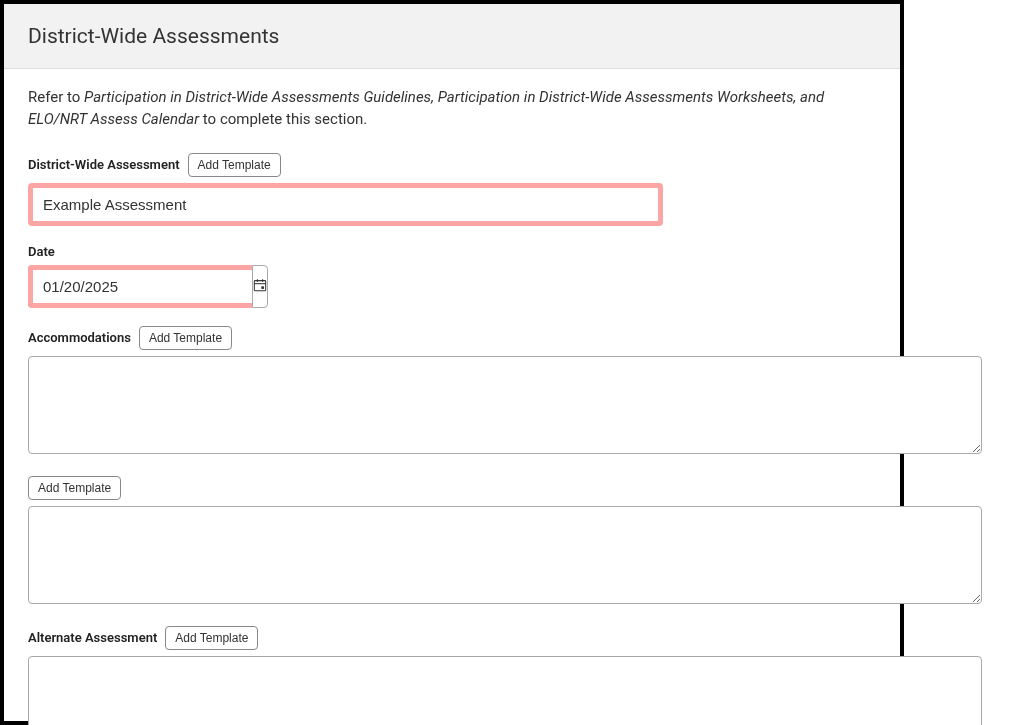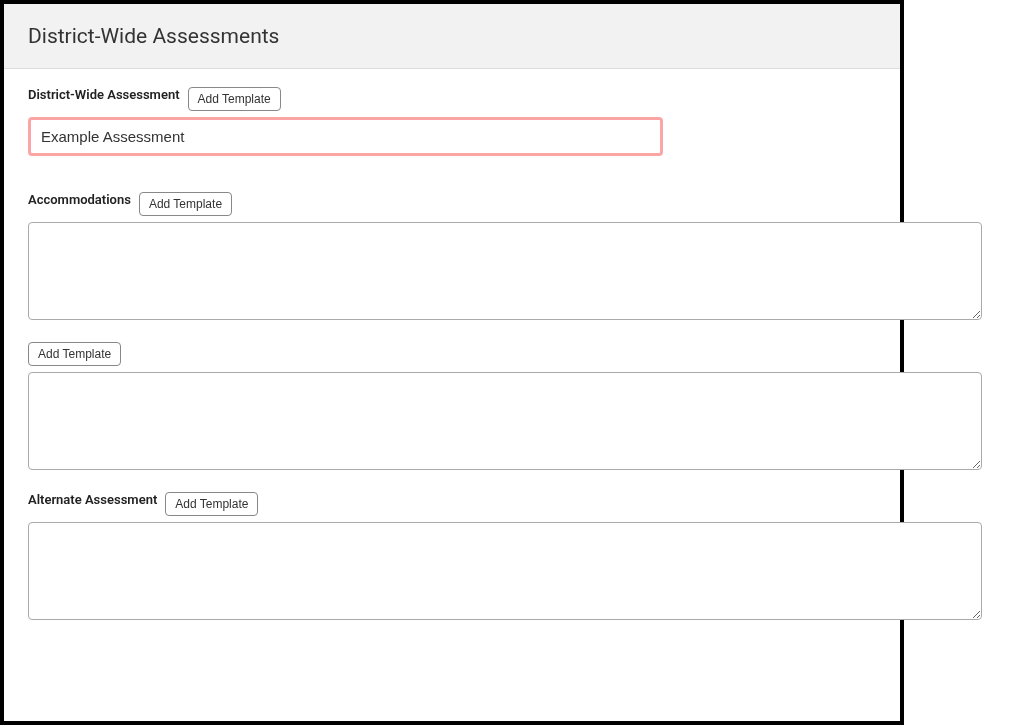--- a/index.html
+++ b/index.html
@@ -52,20 +52,21 @@
       align-items: flex-start;
     }
 
     .field-group {
       display: flex;
       flex-direction: column;
     }
 
     .label-row {
       display: flex;
+      align-items: center;
       gap: 8px;
       margin-bottom: 6px;
     }
 
     .field-label {
       font-size: 13px;
       font-weight: 600;
       color: #222;
     }
 
@@ -75,21 +76,21 @@
       border: 1px solid #888;
       border-radius: 4px;
       padding: 4px 9px;
       cursor: pointer;
       color: #333;
     }
 
     .text-input {
       font-size: 15px;
       padding: 8px 10px;
-      border: 3px solid #fca5a5;
+      border: 5px solid #fca5a5;
       border-radius: 4px;
       color: #333;
     }
     .text-input.wide { width: 635px; }
 
     .date-wrap {
       display: flex;
       align-items: stretch;
       width: 188px;
     }
@@ -158,30 +159,52 @@
 <body>
 
 <div class="outer-border">
 
   <div class="panel-header">
     <h1 class="panel-title">District-Wide Assessments</h1>
   </div>
 
   <div class="panel-body">
 
+    <p class="intro">
+      <span>Refer to </span><em>Participation in District-Wide Assessments Guidelines, Participation in District-Wide Assessments Worksheets, and ELO/NRT Assess Calendar</em><span> to complete this section.</span>
+    </p>
 
     <div class="section">
       <div class="label-row">
         <span class="field-label">District-Wide Assessment</span>
         <button class="btn-template">Add Template</button>
       </div>
       <input type="text" class="text-input wide" value="Example Assessment" style="">
     </div>
 
     <div class="field-row">
+      <div class="field-group">
+        <div class="label-row">
+          <span class="field-label">Date</span>
+        </div>
+        <div class="date-wrap">
+          <input type="text" class="text-input" value="01/20/2025" style="">
+          <div class="date-btn">
+            <span>
+              <svg width="14" height="14" viewBox="0 0 16 16">
+                <rect x="1.5" y="3" width="13" height="11.5" rx="1" fill="none" stroke="#333" stroke-width="1.2"></rect>
+                <line x1="1.5" y1="6.5" x2="14.5" y2="6.5" stroke="#333" stroke-width="1.2"></line>
+                <line x1="5" y1="1.5" x2="5" y2="4.5" stroke="#333" stroke-width="1.2"></line>
+                <line x1="11" y1="1.5" x2="11" y2="4.5" stroke="#333" stroke-width="1.2"></line>
+                <rect x="9.5" y="9.5" width="3" height="3" fill="#333"></rect>
+              </svg>
+            </span>
+          </div>
+        </div>
+      </div>
 
     </div>
 
     <div class="section">
       <div class="label-row">
         <span class="field-label">Accommodations</span>
         <button class="btn-template">Add Template</button>
       </div>
       <textarea class="textarea" style=""></textarea>
     </div>

